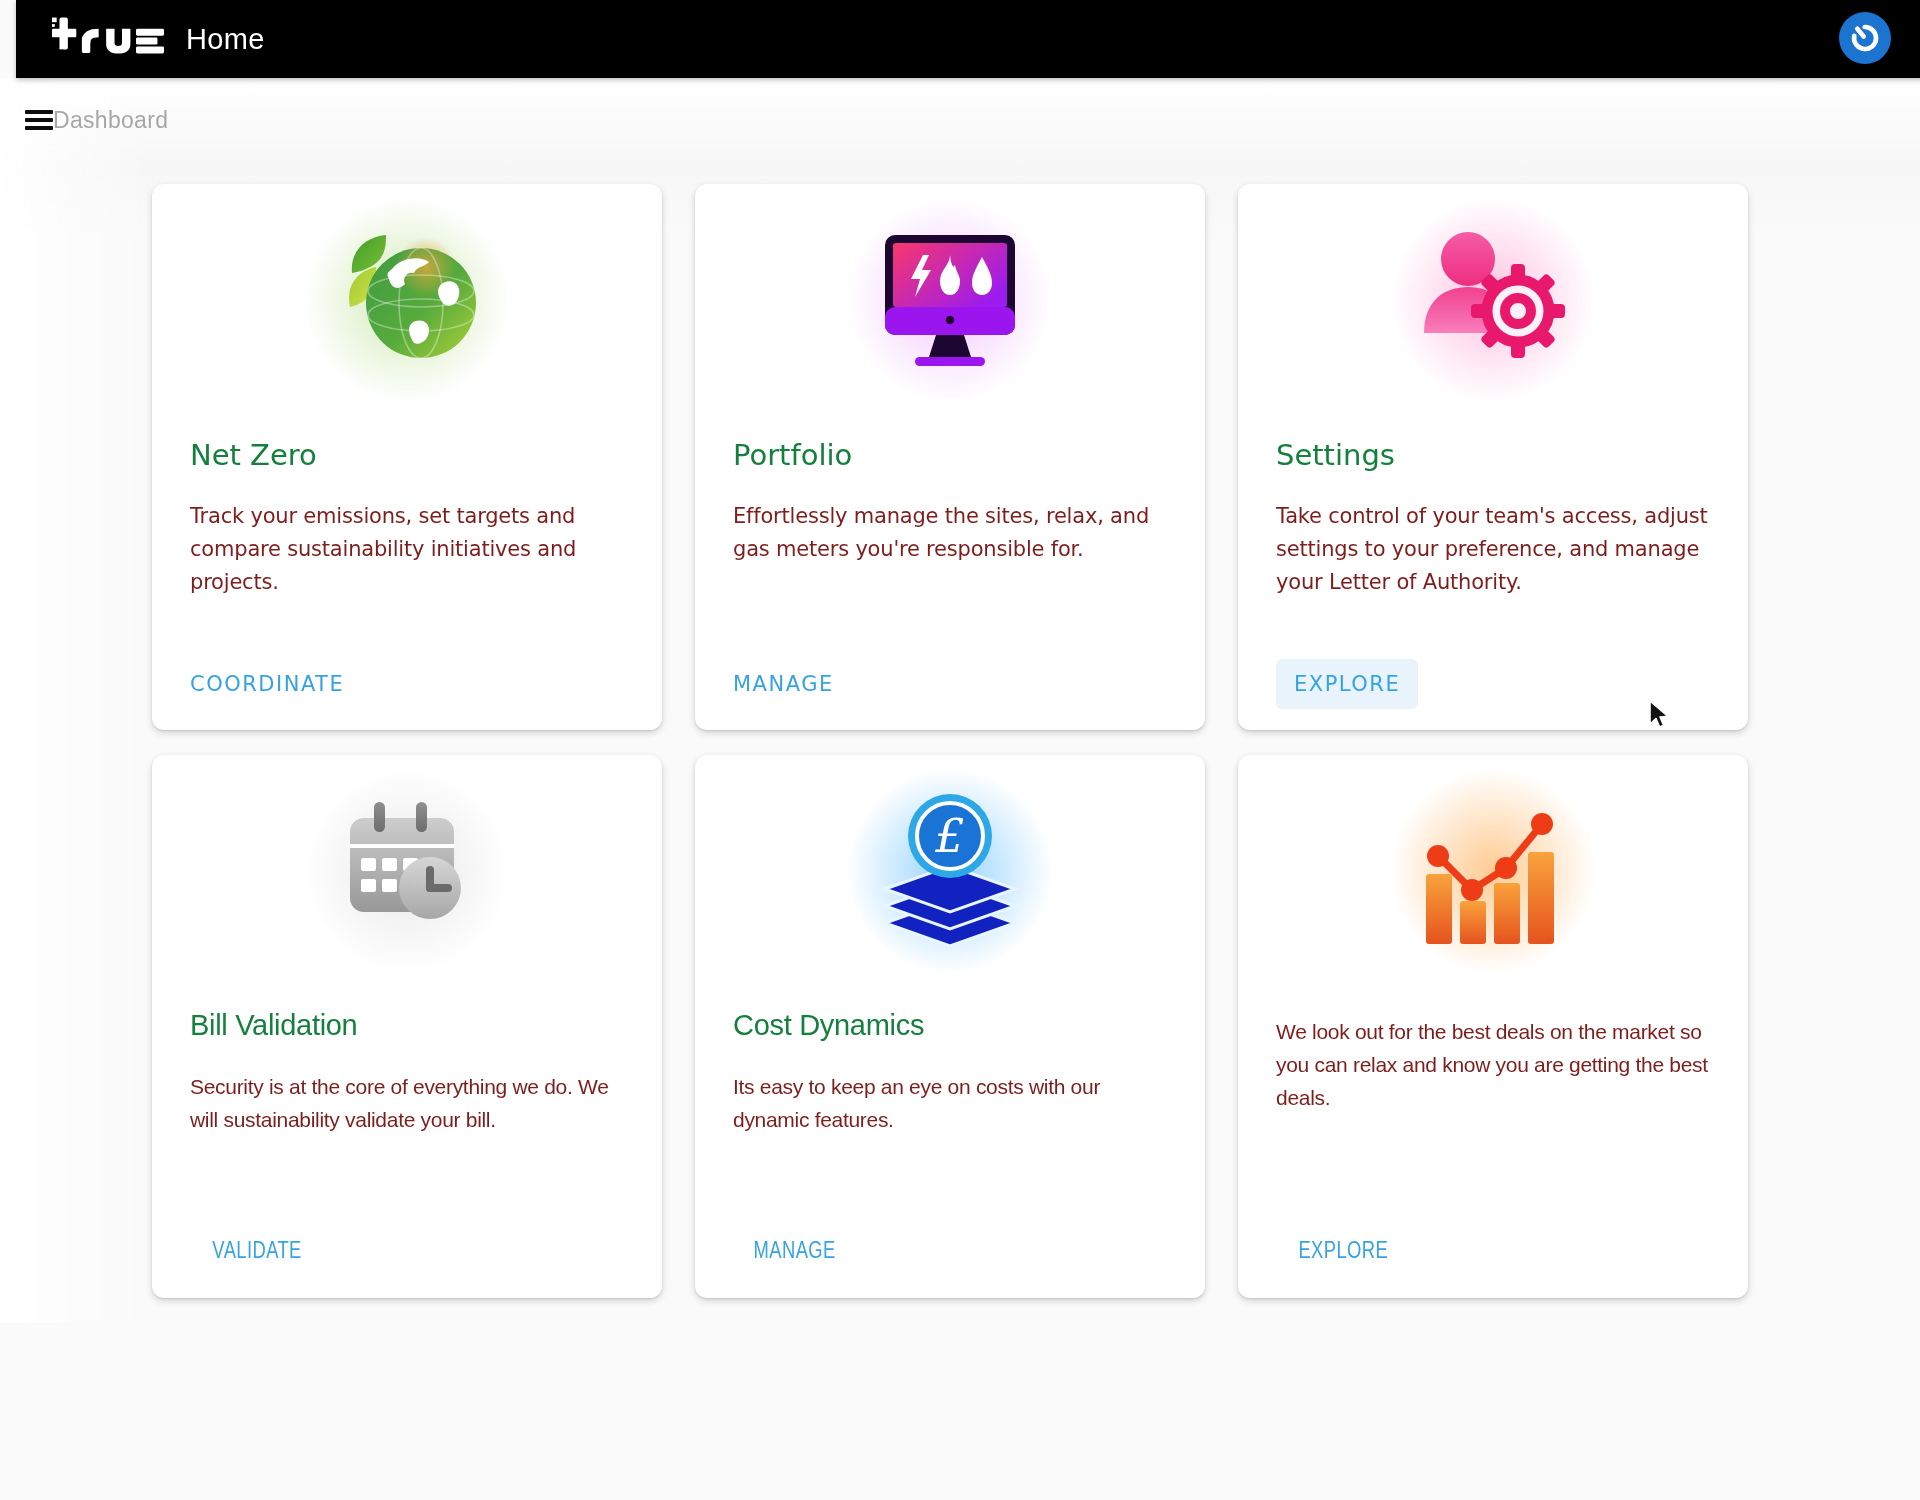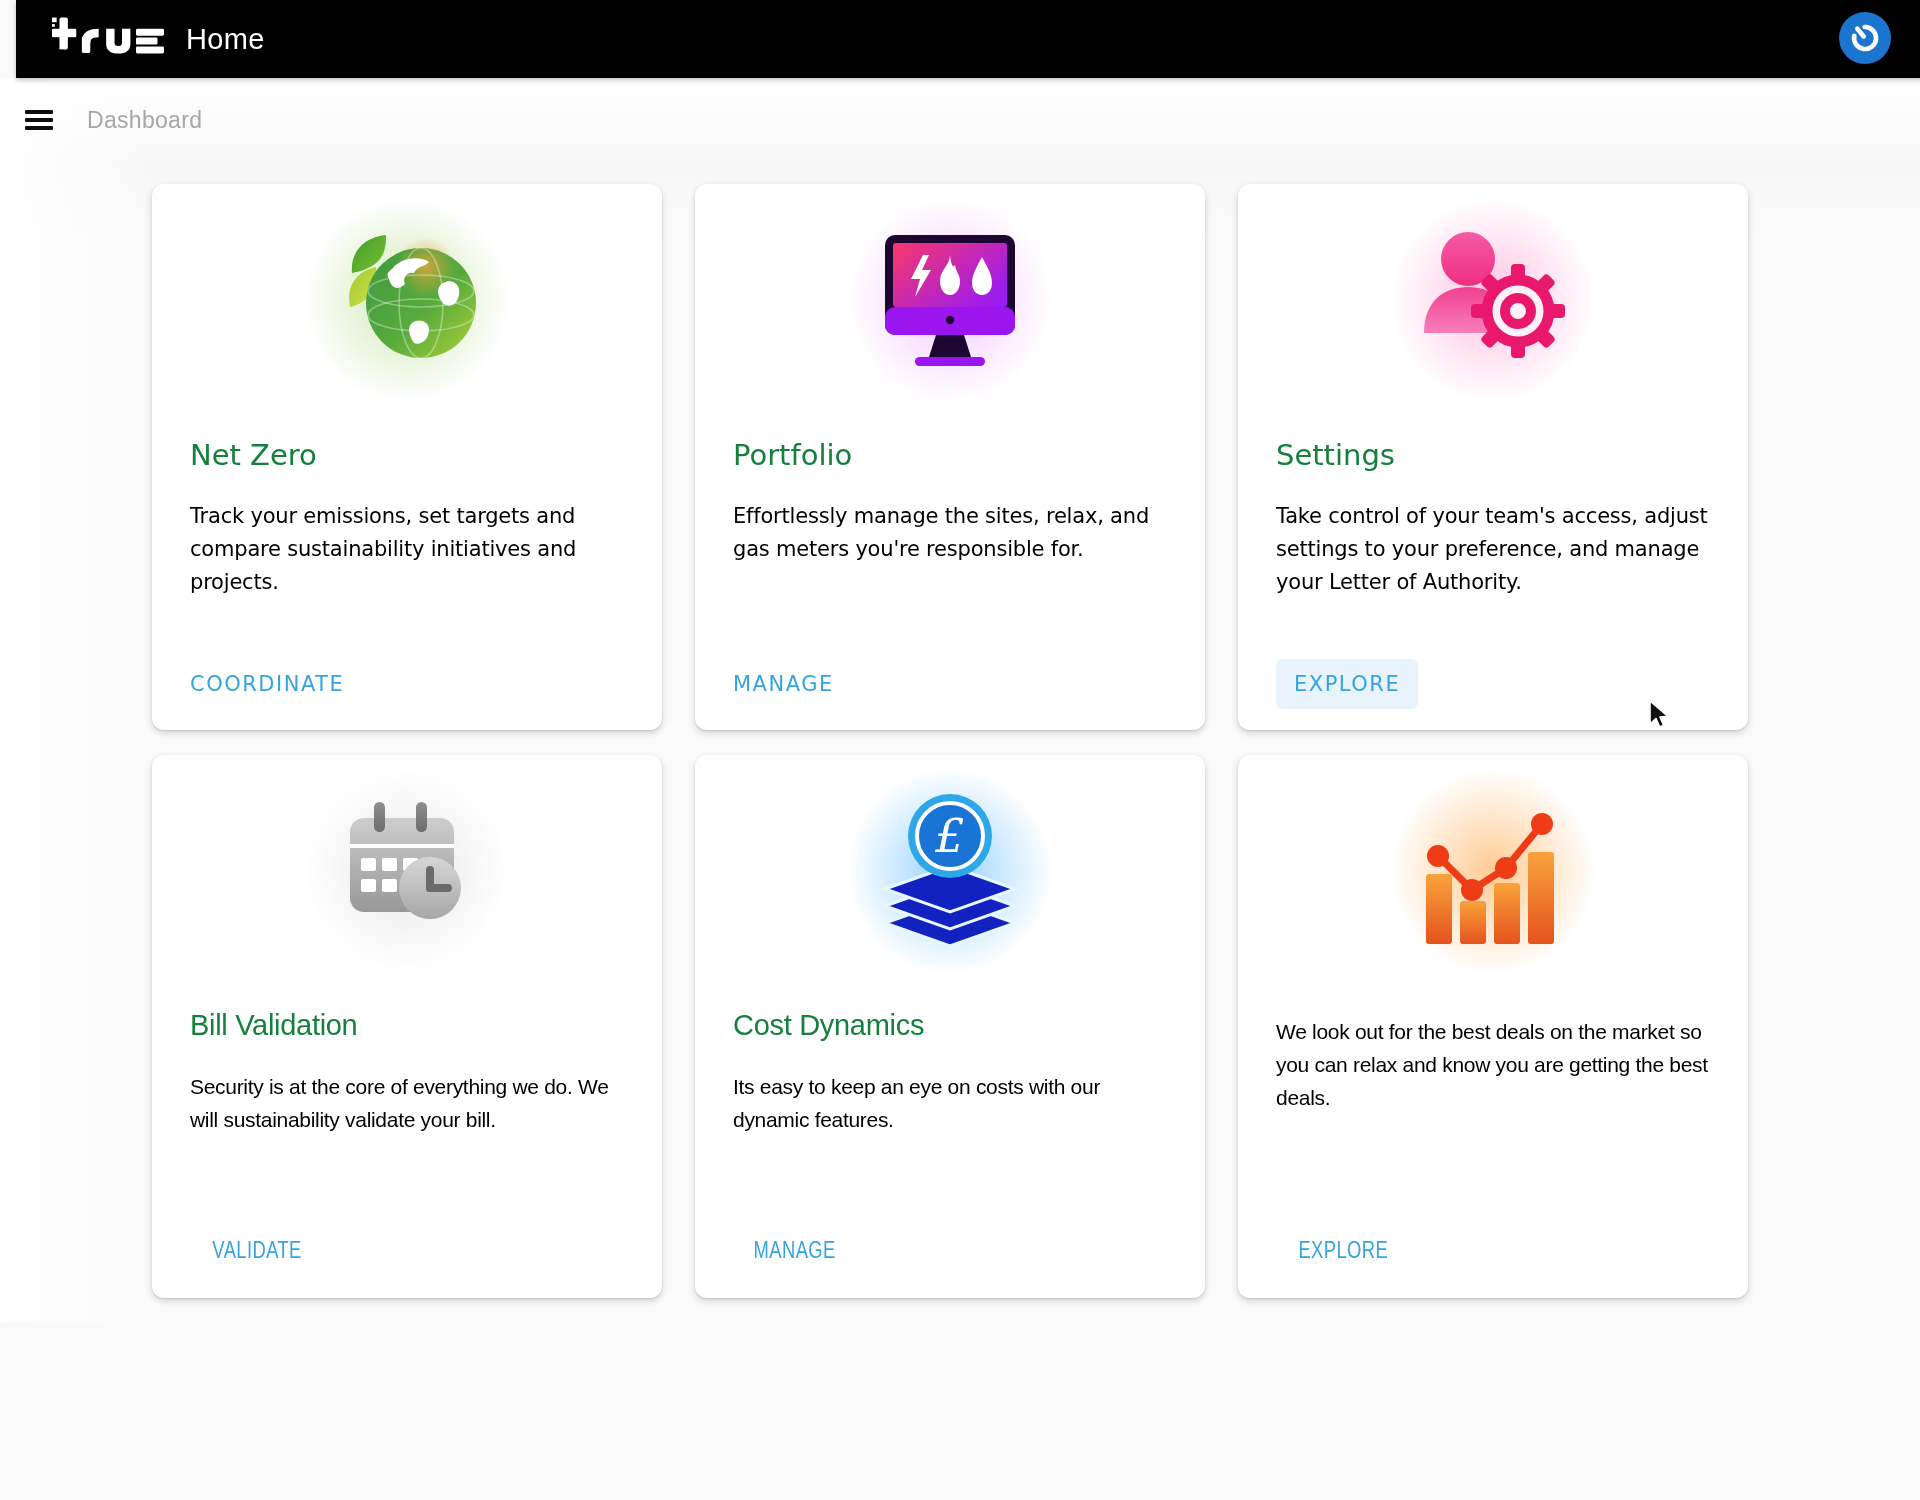--- a/index.html
+++ b/index.html
@@ -17,40 +17,40 @@
 
   
   .content-top-fade { position:absolute; left:0; top:78px; width:1920px; height:160px;
                       background:linear-gradient(180deg,#ffffff 0%,#f7f7f7 55%,rgba(250,250,250,0) 100%); }
   .left-strip { position:absolute; left:0; top:78px; width:150px; height:1245px;
                 background:linear-gradient(90deg,rgba(255,255,255,.95),rgba(255,255,255,0)); }
   .crumb-row { position:absolute; left:0; top:78px; width:1920px; height:84px; display:flex; align-items:center; }
   .hamburger { margin-left:25px; width:28px; height:20px; display:flex; flex-direction:column;
                justify-content:space-between; cursor:pointer; }
   .hamburger span { display:block; height:4px; background:#0d0d0d; border-radius:1px; }
-  .crumb-label { margin-left:34px; font-size:23px; color:#a7a7a7; letter-spacing:.3px; }
+  .crumb-label { font-size:23px; color:#a7a7a7; letter-spacing:.3px; }
 
   
   .grid { position:absolute; left:152px; top:184px;
           display:grid; grid-template-columns:repeat(3,510px); grid-template-rows:546px 543px;
           column-gap:33px; row-gap:25px; }
   .card { background:#fff; border-radius:12px; padding:0 38px;
           box-shadow:0 3px 7px rgba(0,0,0,.16), 0 1px 2px rgba(0,0,0,.10);
           display:flex; flex-direction:column; }
   .icon-area { height:232px; display:flex; align-items:center; justify-content:center; }
   .glow { width:214px; height:214px; display:flex; align-items:center; justify-content:center; }
   .g-earth   { background:radial-gradient(circle, rgba(168,214,118,.55) 0%, rgba(168,214,118,0) 68%); }
   .g-monitor { background:radial-gradient(circle, rgba(226,110,250,.38) 0%, rgba(226,110,250,0) 68%); }
   .g-user    { background:radial-gradient(circle, rgba(255,118,188,.45) 0%, rgba(255,118,188,0) 68%); }
   .g-cal     { background:radial-gradient(circle, rgba(110,110,110,.16) 0%, rgba(110,110,110,0) 68%); }
   .g-pound   { background:radial-gradient(circle, rgba(64,174,255,.55) 0%, rgba(64,174,255,0) 68%); }
   .g-trade   { background:radial-gradient(circle, rgba(255,152,40,.5) 0%, rgba(255,152,40,0) 68%); }
 
   .card-title { font-size:29px; color:#15803d; font-weight:400; margin-top:22px; }
-  .card-desc  { margin-top:28px; font-size:21px; line-height:33px; color:#000000; letter-spacing:-.2px; }
+  .card-desc  { margin-top:28px; font-size:21px; line-height:33px; color:#7f1d1d; letter-spacing:-.2px; }
   .row-top .card-title, .row-top .card-desc { font-family:"DejaVu Sans", sans-serif; }
   .row-bot .card-title, .row-bot .card-desc { font-family:"Liberation Sans", sans-serif; letter-spacing:-.3px; }
 
   .action-row { margin-top:auto; display:flex; padding-bottom:34px; }
   .action { color:#35a3e2; font-size:21px; letter-spacing:1.5px; cursor:pointer; user-select:none;
             font-family:"DejaVu Sans", sans-serif; }
   .row-bot .action { font-family:"Liberation Sans", sans-serif; display:inline-block;
                      transform:scaleX(.8); transform-origin:100% 50%; font-size:23px; letter-spacing:.5px; }
   .action.hovered { background:#e9f3fc; padding:13px 18px; border-radius:6px; margin:-13px -14px -13px 0; }
 

